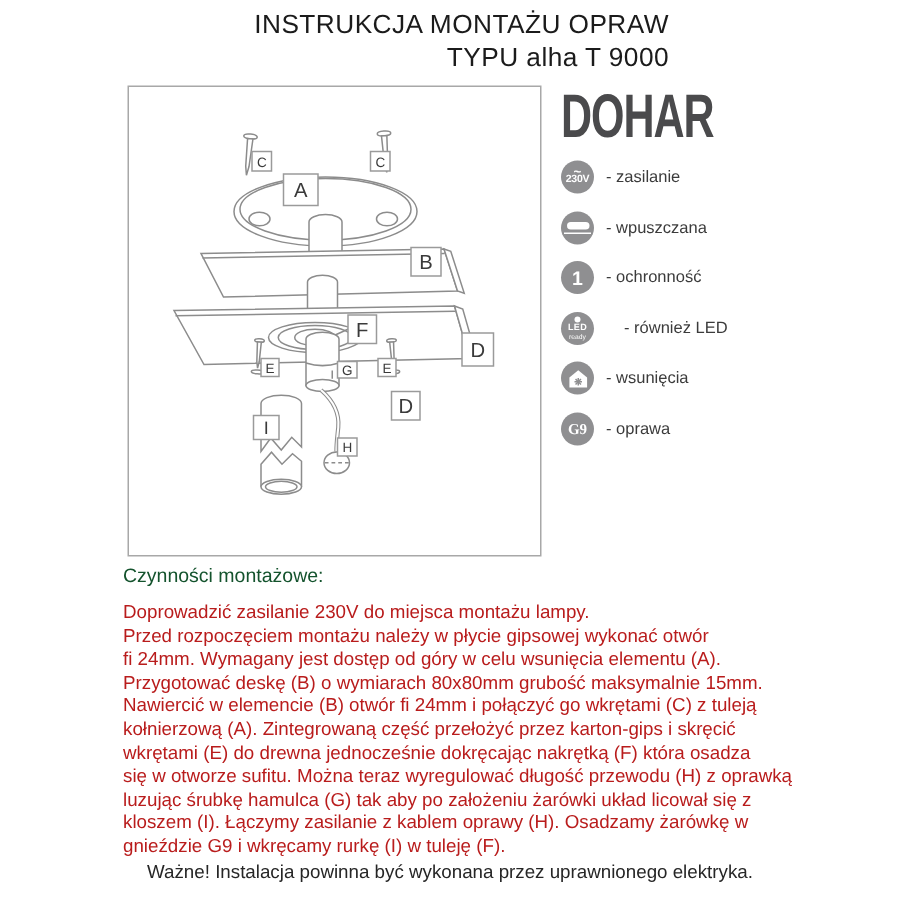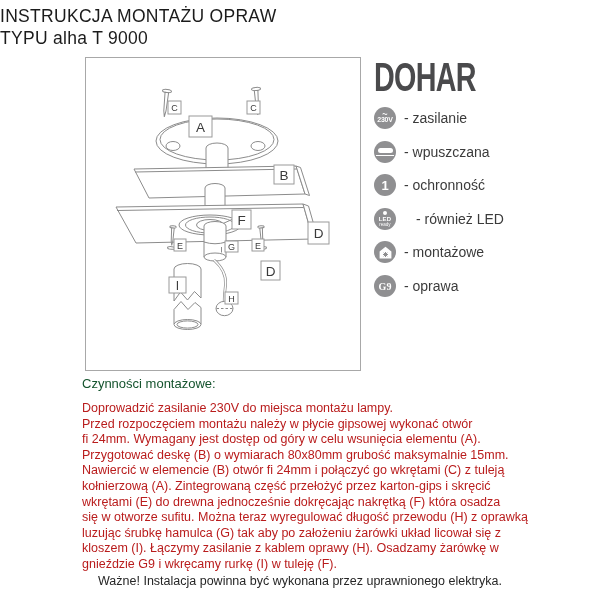--- a/index.html
+++ b/index.html
@@ -1,21 +1,21 @@
 <!DOCTYPE html>
 <html><head>
 <meta charset="utf-8">
 <style>
   html,body{margin:0;padding:0;}
   body{
     width:600px;height:600px;position:relative;background:#ffffff;
     font-family:"Liberation Sans", sans-serif;overflow:hidden;color:#2b2b2b;
   }
   
-  .title-wrap{position:absolute;top:5px;left:0;width:446px;text-align:left;color:#1b1b1b;}
+  .title-wrap{position:absolute;top:5px;left:0;width:446px;text-align:right;color:#1b1b1b;}
   .title-line{font-size:17.5px;line-height:22px;letter-spacing:0.3px;}
   
   .diagram-box{
     position:absolute;left:85px;top:57px;width:276px;height:314px;
     border:1px solid #a8a8a8;background:#ffffff;box-sizing:border-box;
   }
   svg .ln{stroke:#8c8c8c;stroke-width:1;fill:none;}
   svg .fw{stroke:#8c8c8c;stroke-width:1;fill:#ffffff;}
   svg .lb{fill:#ffffff;stroke:#9a9a9a;stroke-width:1;}
   svg text{font-family:"Liberation Sans",sans-serif;fill:#3a3a3a;text-anchor:middle;dominant-baseline:central;}
@@ -26,21 +26,21 @@
   .logo{
     position:absolute;left:374px;top:58px;font-size:41px;font-weight:700;color:#4a4a4c;
     transform:scaleX(0.70);transform-origin:0 0;letter-spacing:-1px;line-height:38px;white-space:nowrap;
   }
   
   .feature-row{position:absolute;left:374px;height:24px;display:flex;align-items:center;gap:8px;}
   .circle{
     width:22px;height:22px;border-radius:50%;background:#8f8f91;flex:0 0 auto;
     display:flex;flex-direction:column;align-items:center;justify-content:center;color:#ffffff;
   }
-  .feature-label{font-size:14px;color:#3b3b3b;white-space:nowrap;}
+  .feature-label{font-size:11px;color:#3b3b3b;white-space:nowrap;}
   .tilde{font-size:9px;line-height:4px;font-weight:bold;}
   .v230{font-size:7px;font-weight:bold;letter-spacing:-0.2px;line-height:8px;}
   .slot{width:15px;height:5px;background:#ffffff;border-radius:2.5px;}
   .slot-line{width:18px;height:1.5px;background:#ffffff;margin-top:2px;}
   .one{font-size:13px;font-weight:bold;}
   .bulb-dot{width:4px;height:4px;background:#ffffff;border-radius:50%;margin-bottom:1px;}
   .led-txt{font-size:6px;font-weight:bold;line-height:6px;letter-spacing:0.2px;}
   .ready-txt{font-size:4.5px;line-height:5px;}
   .g9{font-size:10px;font-weight:bold;font-family:Liberation Serif, serif;}
   
@@ -222,21 +222,21 @@
     <svg width="13" height="13" viewBox="0 0 13 13">
       <path d="M6.5,0.8 L12.4,5.6 L12.4,12.4 L0.6,12.4 L0.6,5.6 Z" fill="#ffffff"></path>
       <g stroke="#8f8f91" stroke-width="1">
         <line x1="4" y1="8.5" x2="9" y2="8.5"></line>
         <line x1="6.5" y1="6" x2="6.5" y2="11"></line>
         <line x1="4.7" y1="6.7" x2="8.3" y2="10.3"></line>
         <line x1="8.3" y1="6.7" x2="4.7" y2="10.3"></line>
       </g>
     </svg>
   </span>
-  <span class="feature-label">- montażowe</span>
+  <span class="feature-label">- wsunięcia</span>
 </div>
 
 <div class="feature-row" style="top:274px;">
   <span class="circle">
     <span class="g9">G9</span>
   </span>
   <span class="feature-label">- oprawa</span>
 </div>
 
 <div class="instr-heading">Czynności montażowe:</div>

